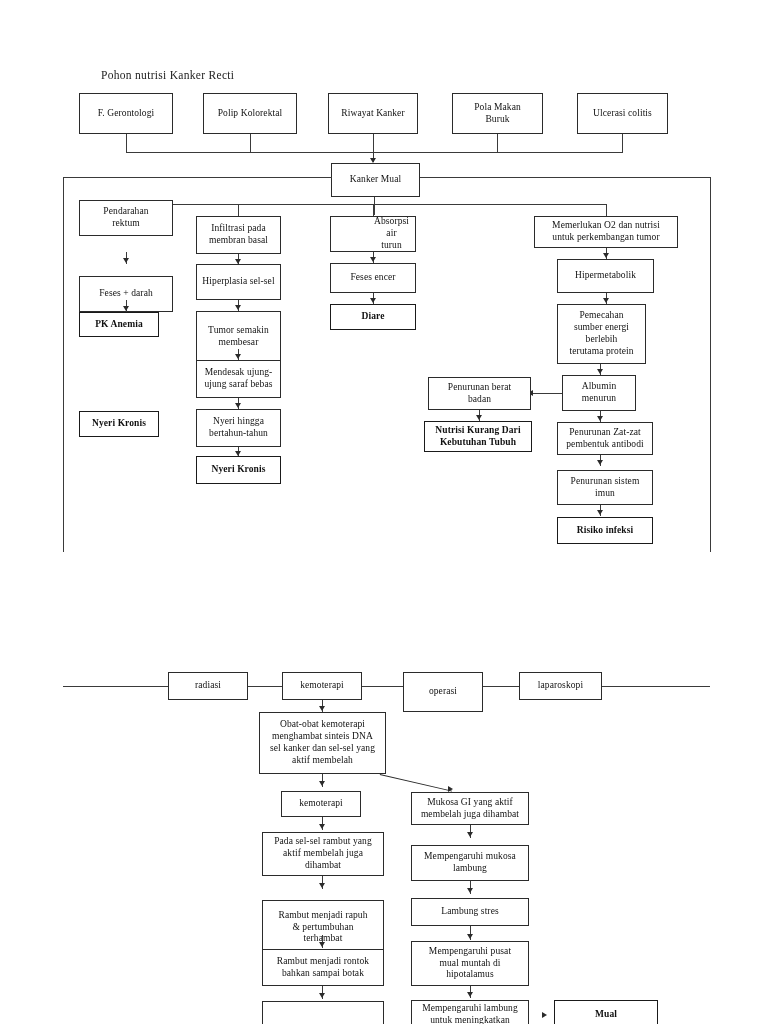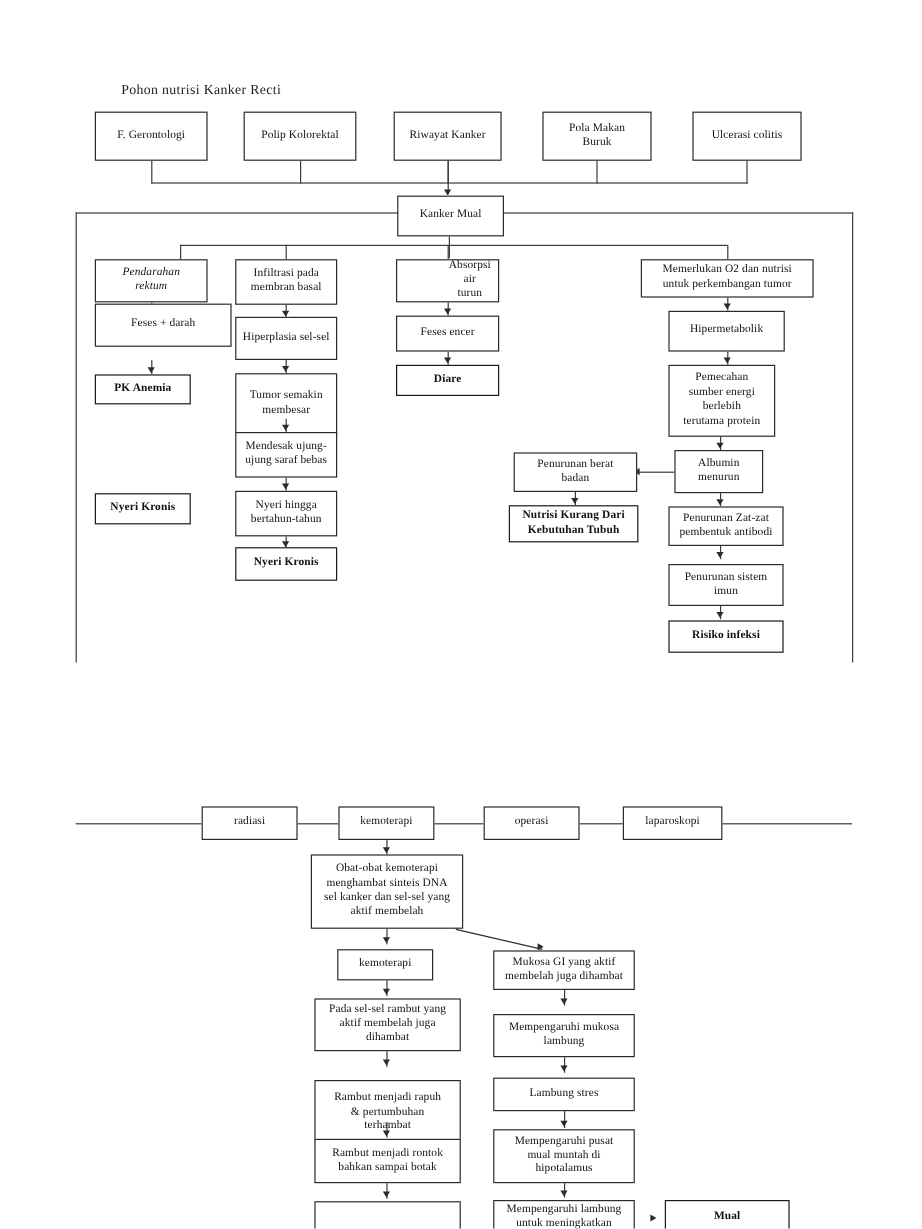--- a/index.html
+++ b/index.html
@@ -140,28 +140,28 @@
   <div class="ln lnh" style="left:420px; top:177px; width:291px;"></div>
 
   <div class="ln lnv" style="left:374px; top:197px; height:18px;"></div>
   <div class="ln lnh" style="left:150px; top:204px; width:456px;"></div>
 
   <div class="ln lnv" style="left:150px; top:204px; height:12px;"></div>
   <div class="ln lnv" style="left:238px; top:204px; height:12px;"></div>
   <div class="ln lnv" style="left:373px; top:204px; height:12px;"></div>
   <div class="ln lnv" style="left:606px; top:204px; height:12px;"></div>
 
-  <div class="node" style="left:79px; top:216px; width:94px; height:36px;font-style:italic;">
+  <div class="node" style="left:79px; top:200px; width:94px; height:36px;">
     <span class="txt">Pendarahan
 rektum</span>
   </div>
   <div class="ln lnv" style="left:126px; top:252px; height:12px;"></div>
   <div class="arrow-down" style="left:123px; top:258px;"></div>
 
-  <div class="node" style="left:79px; top:253px; width:114px; height:36px;">
+  <div class="node" style="left:79px; top:276px; width:94px; height:36px;">
     <span class="txt">Feses + darah</span>
   </div>
   <div class="ln lnv" style="left:126px; top:300px; height:12px;"></div>
   <div class="arrow-down" style="left:123px; top:306px;"></div>
 
   <div class="node bold" style="left:79px; top:312px; width:80px; height:25px;">
     <span class="txt">PK Anemia</span>
   </div>
 
   <div class="node bold" style="left:79px; top:411px; width:80px; height:26px;">
@@ -290,21 +290,21 @@
   <div class="node" style="left:168px; top:672px; width:80px; height:28px;">
     <span class="txt">radiasi</span>
   </div>
   <div class="ln lnh" style="left:248px; top:686px; width:34px;"></div>
 
   <div class="node" style="left:282px; top:672px; width:80px; height:28px;">
     <span class="txt">kemoterapi</span>
   </div>
   <div class="ln lnh" style="left:362px; top:686px; width:41px;"></div>
 
-  <div class="node" style="left:403px; top:672px; width:80px; height:28px;">
+  <div class="node" style="left:403px; top:672px; width:80px; height:40px;">
     <span class="txt">operasi</span>
   </div>
   <div class="ln lnh" style="left:483px; top:686px; width:36px;"></div>
 
   <div class="node" style="left:519px; top:672px; width:83px; height:28px;">
     <span class="txt">laparoskopi</span>
   </div>
   <div class="ln lnh" style="left:602px; top:686px; width:108px;"></div>
 
   <div class="ln lnv" style="left:322px; top:700px; height:12px;"></div>

